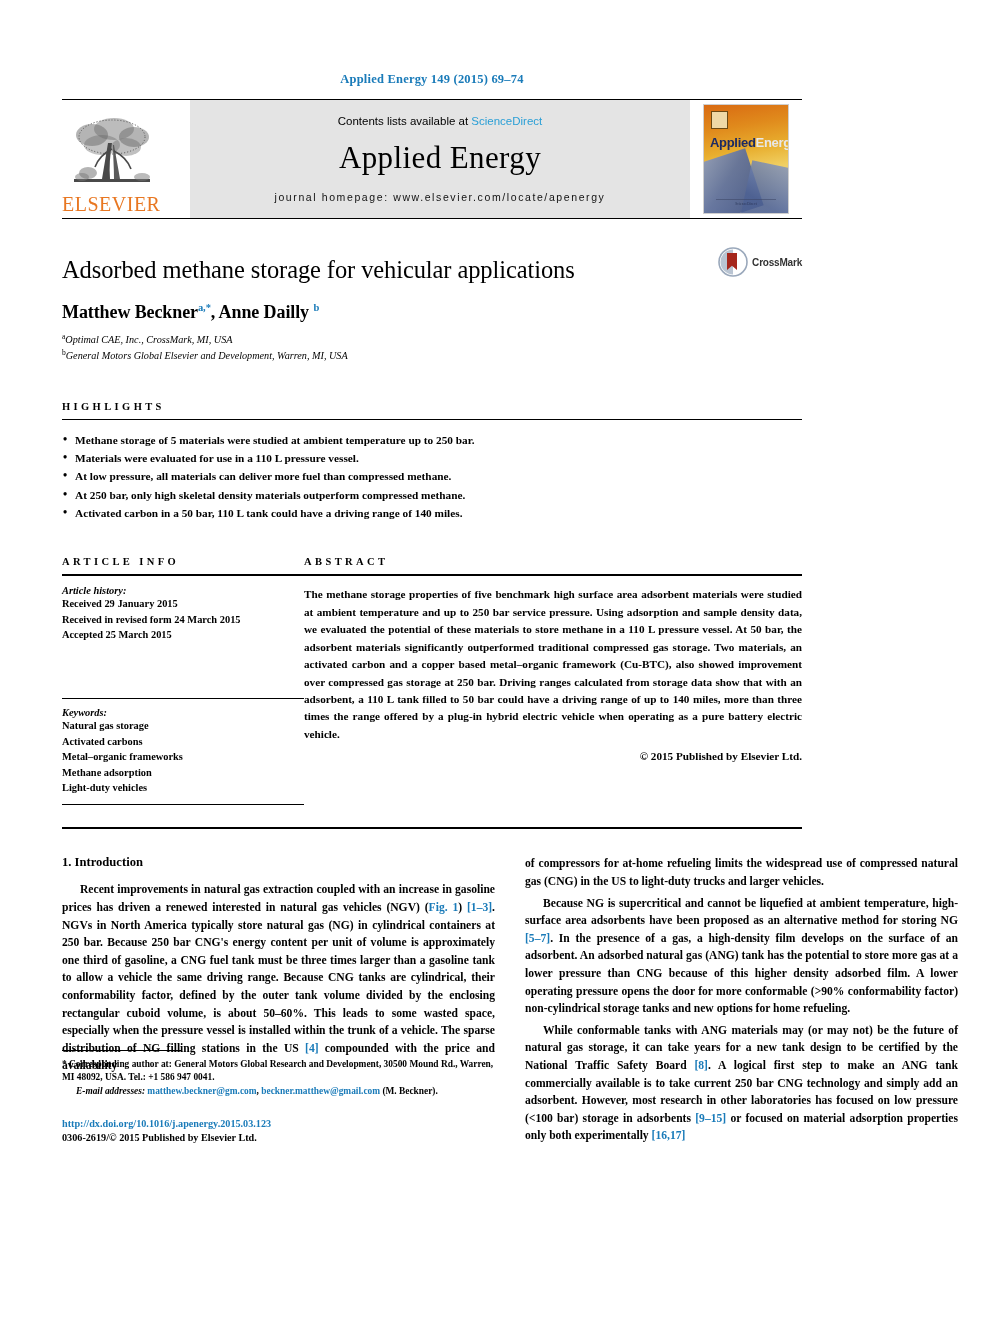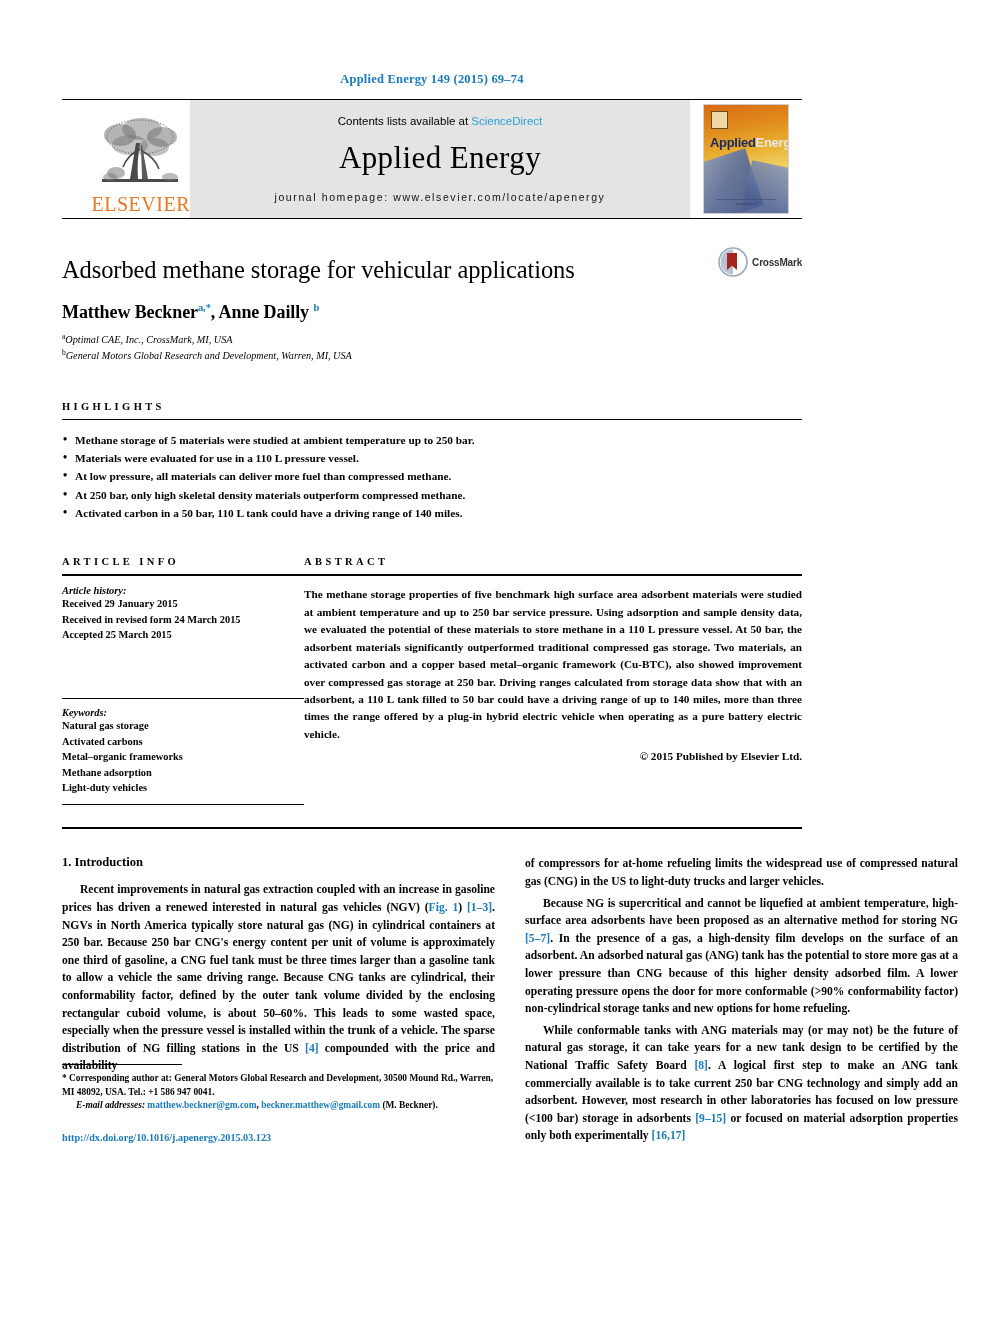--- a/index.html
+++ b/index.html
@@ -40,21 +40,21 @@
     border-top: 1.6px solid #000;
     display: flex;
     align-items: stretch;
     height: 118px;
   }
   .masthead-logo {
     width: 128px;
     flex: 0 0 128px;
     display: flex;
     flex-direction: column;
-    align-items: flex-end;
+    align-items: flex-start;
     justify-content: flex-end;
     padding-bottom: 4px;
     background: #ffffff;
   }
   .tree-svg { display:block; }
   .elsevier-word {
     font-family: "Liberation Serif", serif;
     font-size: 20px;
     letter-spacing: 0.5px;
     color: #E87722;
@@ -338,21 +338,21 @@
     </div>
 
     <h1 class="paper-title">Adsorbed methane storage for vehicular applications</h1>
 
     <div class="authors">
       <span>Matthew Beckner</span><sup>a,*</sup>, <span>Anne Dailly</span> <sup>b</sup>
     </div>
 
     <div class="affiliations">
       <div class="affil"><sup>a</sup><span>Optimal CAE, Inc., CrossMark, MI, USA</span></div>
-      <div class="affil"><sup>b</sup><span>General Motors Global Research and Development, Warren, MI, USA</span></div>
+      <div class="affil"><sup>b</sup><span>General Motors Global Elsevier and Development, Warren, MI, USA</span></div>
     </div>
   </div>
 
   <div class="highlights">
     <div class="section-label">HIGHLIGHTS</div>
     <div class="rule-thin"></div>
     <ul class="hl-list">
       <li>Methane storage of 5 materials were studied at ambient temperature up to 250 bar.</li>
       <li>Materials were evaluated for use in a 110 L pressure vessel.</li>
       <li>At low pressure, all materials can deliver more fuel than compressed methane.</li>
@@ -406,20 +406,21 @@
           <span>*</span>
           <span>Corresponding author at: General Motors Global Research and Development, 30500 Mound Rd., Warren, MI 48092, USA. Tel.: +1 586 947 0041.</span>
         </div>
         <div class="foot-text" style="text-indent:14px;">
           <span class="ital">E-mail addresses:</span>
           <span class="lnk">matthew.beckner@gm.com</span><span>, </span><span class="lnk">beckner.matthew@gmail.com</span>
           <span>(M. Beckner).</span>
         </div>
         <div class="doi-block">
           <a class="doi-link" href="#">http://dx.doi.org/10.1016/j.apenergy.2015.03.123</a>
+          <div class="issn-line">0306-2619/© 2015 Published by Elsevier Ltd.</div>
         </div>
       </div>
     </div>
 
     <div class="body-col">
       <p class="para" style="text-indent:0;">of compressors for at-home refueling limits the widespread use of compressed natural gas (CNG) in the US to light-duty trucks and larger vehicles.</p>
       <p class="para"><span>Because NG is supercritical and cannot be liquefied at ambient temperature, high-surface area adsorbents have been proposed as an alternative method for storing NG </span><span class="lnk">[5–7]</span><span>. In the presence of a gas, a high-density film develops on the surface of an adsorbent. An adsorbed natural gas (ANG) tank has the potential to store more gas at a lower pressure than CNG because of this higher density adsorbed film. A lower operating pressure opens the door for more conformable (&gt;90% conformability factor) non-cylindrical storage tanks and new options for home refueling.</span></p>
       <p class="para"><span>While conformable tanks with ANG materials may (or may not) be the future of natural gas storage, it can take years for a new tank design to be certified by the National Traffic Safety Board </span><span class="lnk">[8]</span><span>. A logical first step to make an ANG tank commercially available is to take current 250 bar CNG technology and simply add an adsorbent. However, most research in other laboratories has focused on low pressure (&lt;100 bar) storage in adsorbents </span><span class="lnk">[9–15]</span><span> or focused on material adsorption properties only both experimentally </span><span class="lnk">[16,17]</span></p>
     </div>
   </div>

